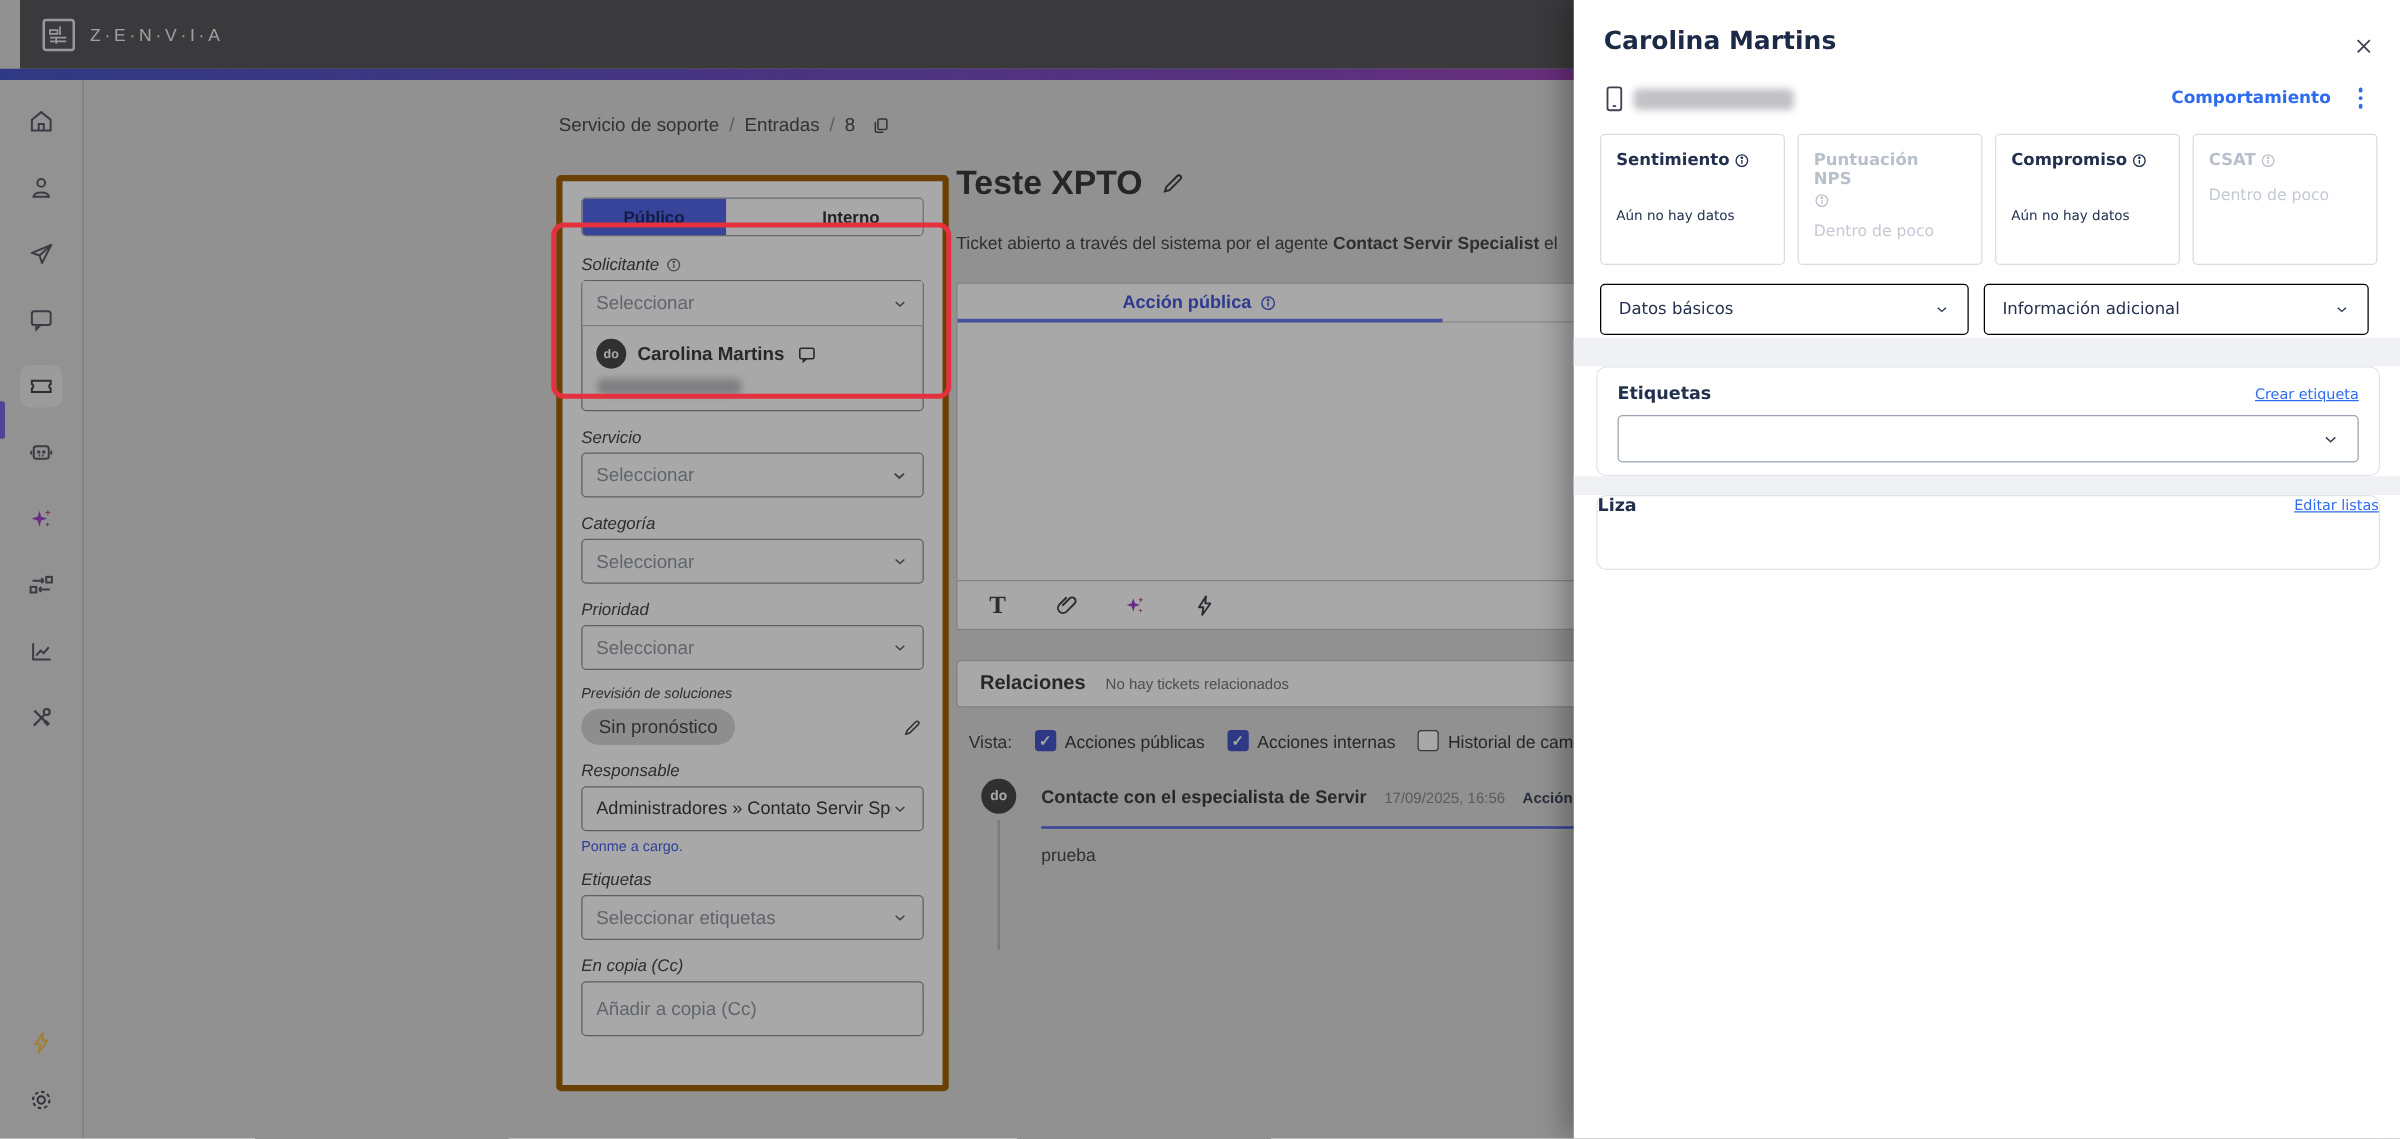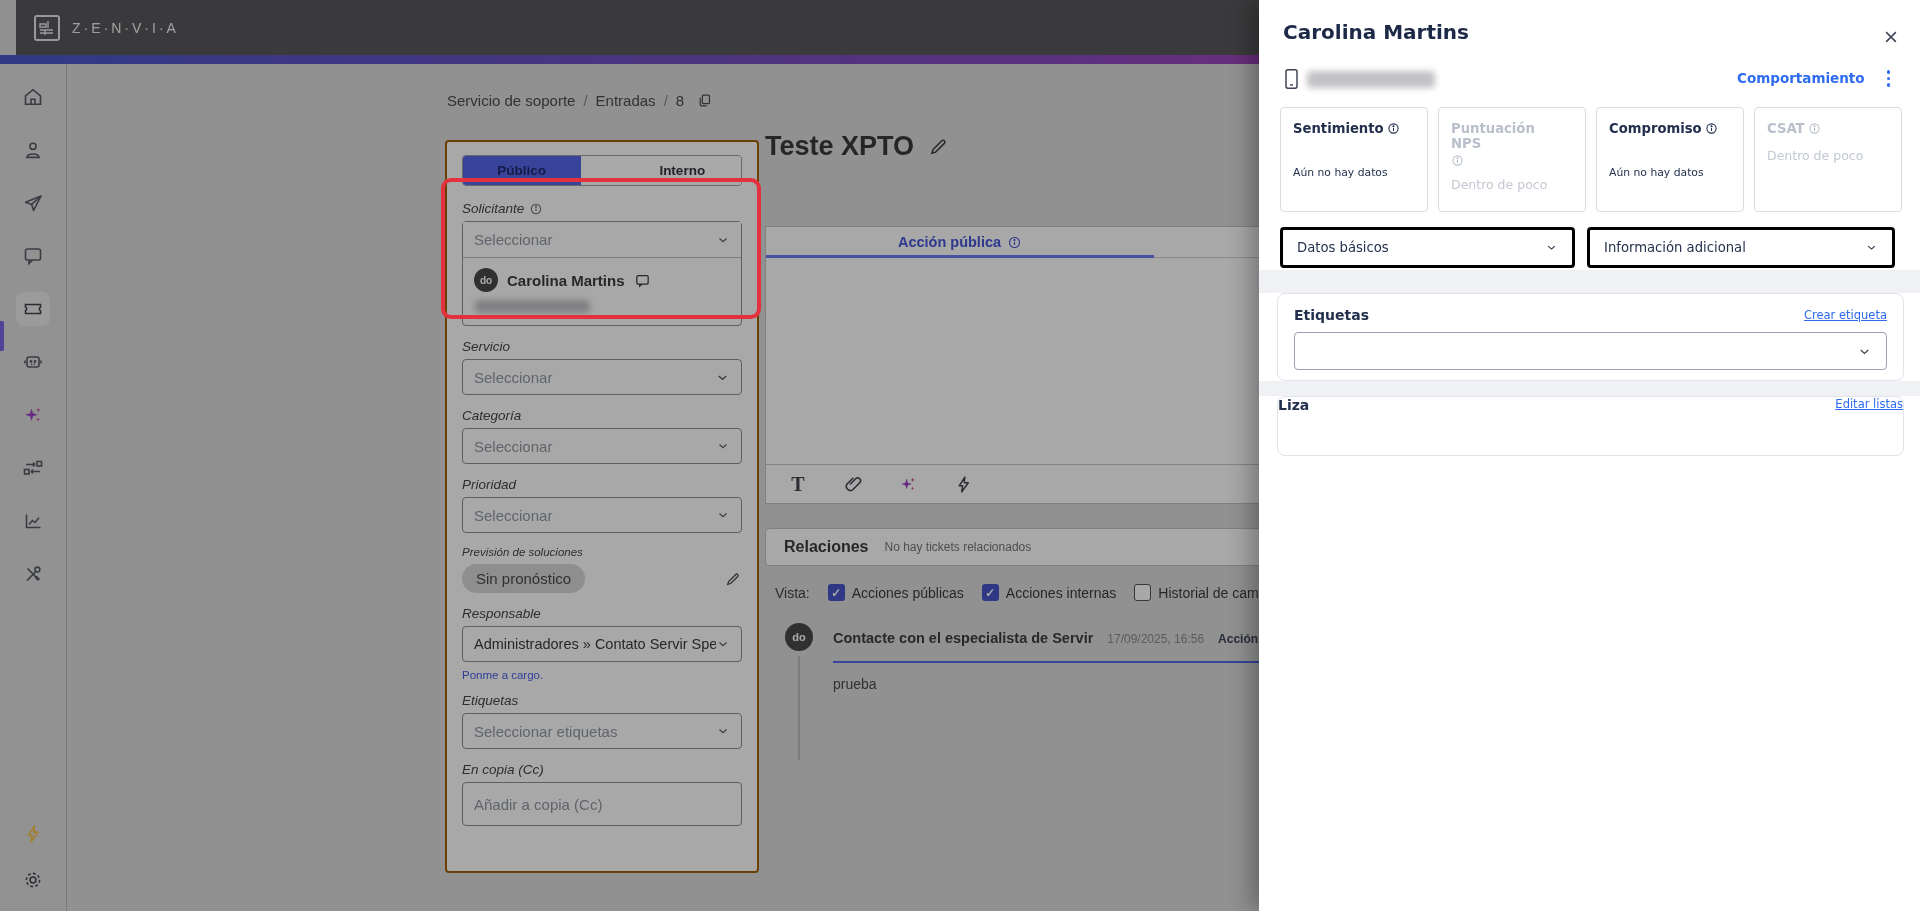--- a/index.html
+++ b/index.html
@@ -19,21 +19,21 @@
   .side-item { width:34px; height:34px; display:flex; align-items:center; justify-content:center; border-radius:8px; color:#585c66; position:relative; cursor:pointer; }
   .side-item.active { background:#ececec; color:#42454e; }
   .active-bar { position:absolute; left:0; top:257px; width:4px; height:30px; background:#7a68e8; border-radius:0 2px 2px 0; }
   .side-bottom { position:absolute; left:0; bottom:0; width:100%; display:flex; flex-direction:column; align-items:center; gap:12px; padding-bottom:14px; }
 
   
   .breadcrumb { position:absolute; left:447px; top:92px; display:flex; align-items:center; gap:8px; font-size:15px; color:#4c4c4c; z-index:1; }
   .breadcrumb .sep { color:#8a8a8a; }
   .breadcrumb .copy-ic { margin-left:4px; color:#4c4c4c; display:flex; }
 
-  .form-card { position:absolute; left:445px; top:140px; width:314px; height:733px; background:#ffffff; border:2px solid #a16207; border-radius:4px; padding:13px 15px; z-index:1; }
+  .form-card { position:absolute; left:445px; top:140px; width:314px; height:733px; background:#ffffff; border:5px solid #a16207; border-radius:4px; padding:13px 15px; z-index:1; }
   .seg-tabs { display:flex; height:31px; border:1px solid #9aa0a8; border-radius:4px; overflow:hidden; margin-bottom:15px; }
   .seg-tab { flex:1; display:flex; align-items:center; justify-content:center; font-size:13.5px; cursor:pointer; }
   .seg-tab.on { background:#5668ea; color:#1f2a6e; font-weight:bold; }
   .seg-tab.off { background:#ffffff; color:#33363c; font-weight:bold;padding-left:43px; }
   .f-label { font-size:13.5px; color:#474747; margin-bottom:5px; margin-top:13px; display:flex; align-items:center; gap:5px;font-style:italic; }
   .f-label.small { font-size:11.5px; }
   .combo { height:36px; border:1px solid #8d9097; border-radius:4px; display:flex; align-items:center; padding:0 11px; background:#fff; cursor:pointer; }
   .combo .ph { color:#9298a3; font-size:15px; flex:1; white-space:nowrap; overflow:hidden; }
   .combo .val { color:#3b3b3b; font-size:14.5px; flex:1; white-space:nowrap; overflow:hidden; }
   .combo .chev { color:#5a5d64; display:flex; }
@@ -101,21 +101,21 @@
   .kebab { display:flex; flex-direction:column; gap:3px; cursor:pointer; padding:2px; }
   .kebab i { width:3.5px; height:3.5px; border-radius:50%; background:#2e6bf0; }
   .p-cards { position:absolute; left:21px; top:107px; display:flex; gap:10px; }
   .p-card { width:148px; height:105px; border:1px solid #d9dce3; border-radius:4px; padding:13px 10px 10px 12px; background:#fff; }
   .p-card .ct { font-size:13.2px; font-weight:bold; color:#22304d; display:flex; align-items:center; gap:3px; flex-wrap:wrap; }
   .p-card.dis .ct { color:#b9bfcb; }
   .p-card .cb { font-size:10.8px; color:#22304d; }
   .p-card.dis .cb { font-size:12.5px; color:#c3c8d2; }
   .mt30 { margin-top:30px; } .mt10 { margin-top:10px; } .mt12 { margin-top:12px; }
   .wrapT { max-width:108px; }
-  .p-acc { position:absolute; top:227px; height:41px; border:3px solid #000000; border-radius:4px; background:#fff; display:flex; align-items:center; justify-content:space-between; padding:0 14px; cursor:pointer; }
+  .p-acc { position:absolute; top:227px; height:41px; border:1px solid #000000; border-radius:4px; background:#fff; display:flex; align-items:center; justify-content:space-between; padding:0 14px; cursor:pointer; }
   .p-acc .al { font-size:13.2px; color:#25314e; }
   .p-acc .chev { color:#25314e; display:flex; }
   .acc1 { left:21px; width:295px; } .acc2 { left:328px; width:308px; }
   .band { position:absolute; left:0; width:661px; background:#f0f1f4; }
   .band1 { top:270px; height:23px; } .band2 { top:381px; height:15px; }
   .p-sec { position:absolute; left:18px; width:627px; background:#fff; border:1px solid #e1e3e9; border-radius:8px; }
   .sec-tags { top:293px; height:88px; padding:13px 16px; }
   .sec-head { display:flex; align-items:center; justify-content:space-between; }
   .sec-title { font-size:14px; font-weight:bold; color:#22304d; }
   .sec-link { font-size:11.5px; color:#2e6bf0; text-decoration:underline; cursor:pointer; }
@@ -349,20 +349,21 @@
       </div>
     <input class="cc-input" placeholder="Añadir a copia (Cc)" style="">
   </section>
 
   <div class="t-title-row">
     <span class="t-title">Teste XPTO</span>
     <svg width="21" height="21" viewBox="0 0 24 24" fill="none" stroke="#3a3a3a" stroke-width="1.7">
         <path d="M4.5 19.5 L5.8 15.5 L15.8 5.5 A2 2 0 0 1 18.7 8.4 L8.7 18.4 Z"></path>
       </svg>
   </div>
+  <div class="t-info"><span>Ticket abierto a través del sistema por el agente </span><b>Contact Servir Specialist</b><span> el</span></div>
 
   <div class="editor-card">
     <div class="tabbar">
       <div class="action-tab">
         <span>Acción pública</span>
         <svg width="15" height="15" viewBox="0 0 24 24" fill="none" stroke="#4658d8" stroke-width="1.8">
             <circle cx="12" cy="12" r="8"></circle>
             <path d="M12 11 V16"></path>
             <circle cx="12" cy="8" r="0.9" fill="#4658d8"></circle>
           </svg>

